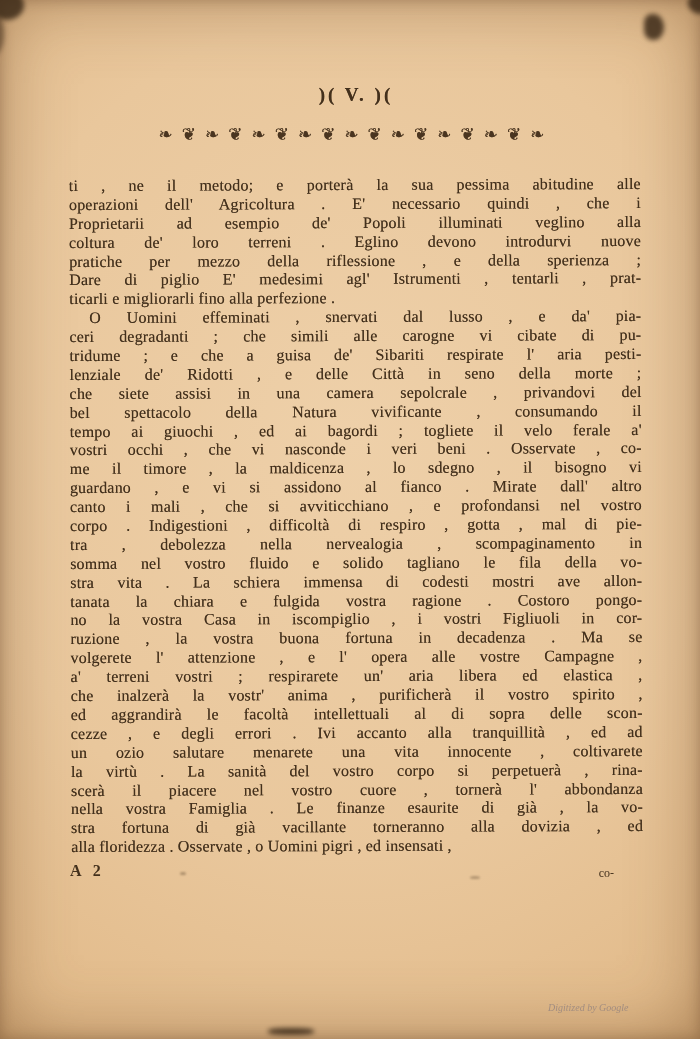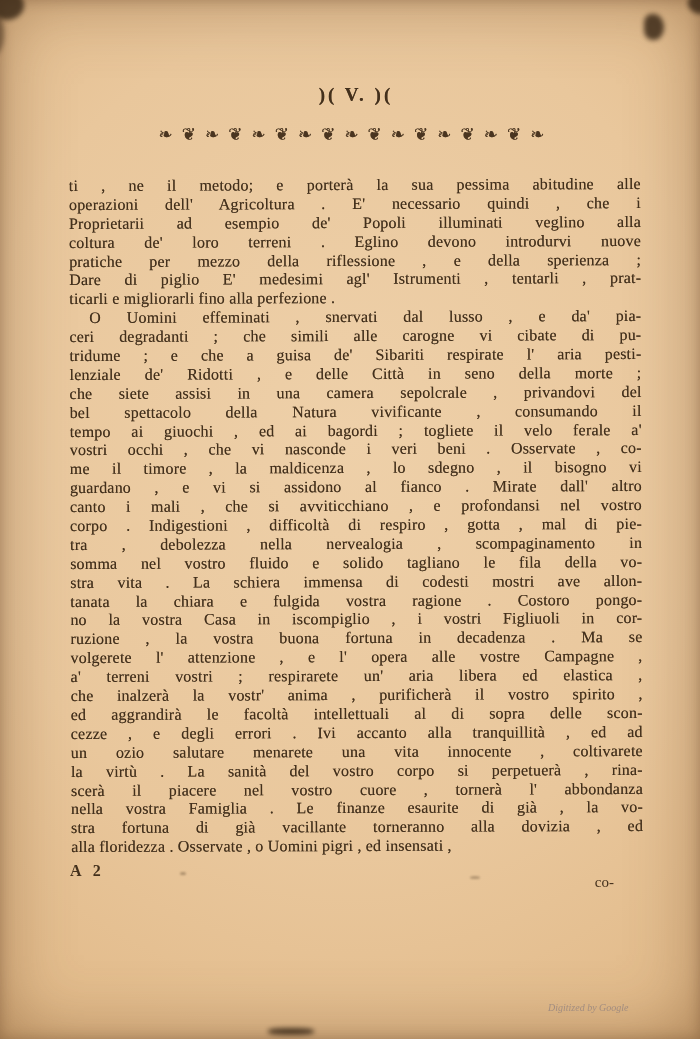--- a/index.html
+++ b/index.html
@@ -39,21 +39,21 @@
   .tline.last{text-align-last:left;}
   .tline.indent{text-indent:20px;}
   .footer-row{
     position:absolute;left:70px;top:862px;width:572px;height:22px;
     font-size:16px;
   }
   .signature-mark{
     position:absolute;left:0;width:100%;text-align:left;
     letter-spacing:4px;font-weight:bold;
   }
-  .catchword{position:absolute;right:28px;top:12px;font-size:15px;}
+  .catchword{position:absolute;right:28px;top:4px;font-size:12px;}
   .smudge{position:absolute;background:#3c2a18;border-radius:50%;
     filter:blur(2.5px);opacity:.85;}
   .smudge.tl{left:-10px;top:-10px;width:34px;height:30px;}
   .smudge.tl2{left:-14px;top:14px;width:18px;height:40px;opacity:.5;}
   .smudge.tr{left:644px;top:14px;width:20px;height:26px;border-radius:40% 60% 55% 45%;}
   .smudge.trc{left:688px;top:-8px;width:26px;height:22px;}
   .smudge.bc{left:268px;top:1028px;width:46px;height:7px;border-radius:40%;}
   .smudge.f1{left:180px;top:872px;width:6px;height:3px;opacity:.35;filter:blur(1px);}
   .smudge.f2{left:470px;top:876px;width:10px;height:3px;opacity:.3;filter:blur(1px);}
   .watermark{

